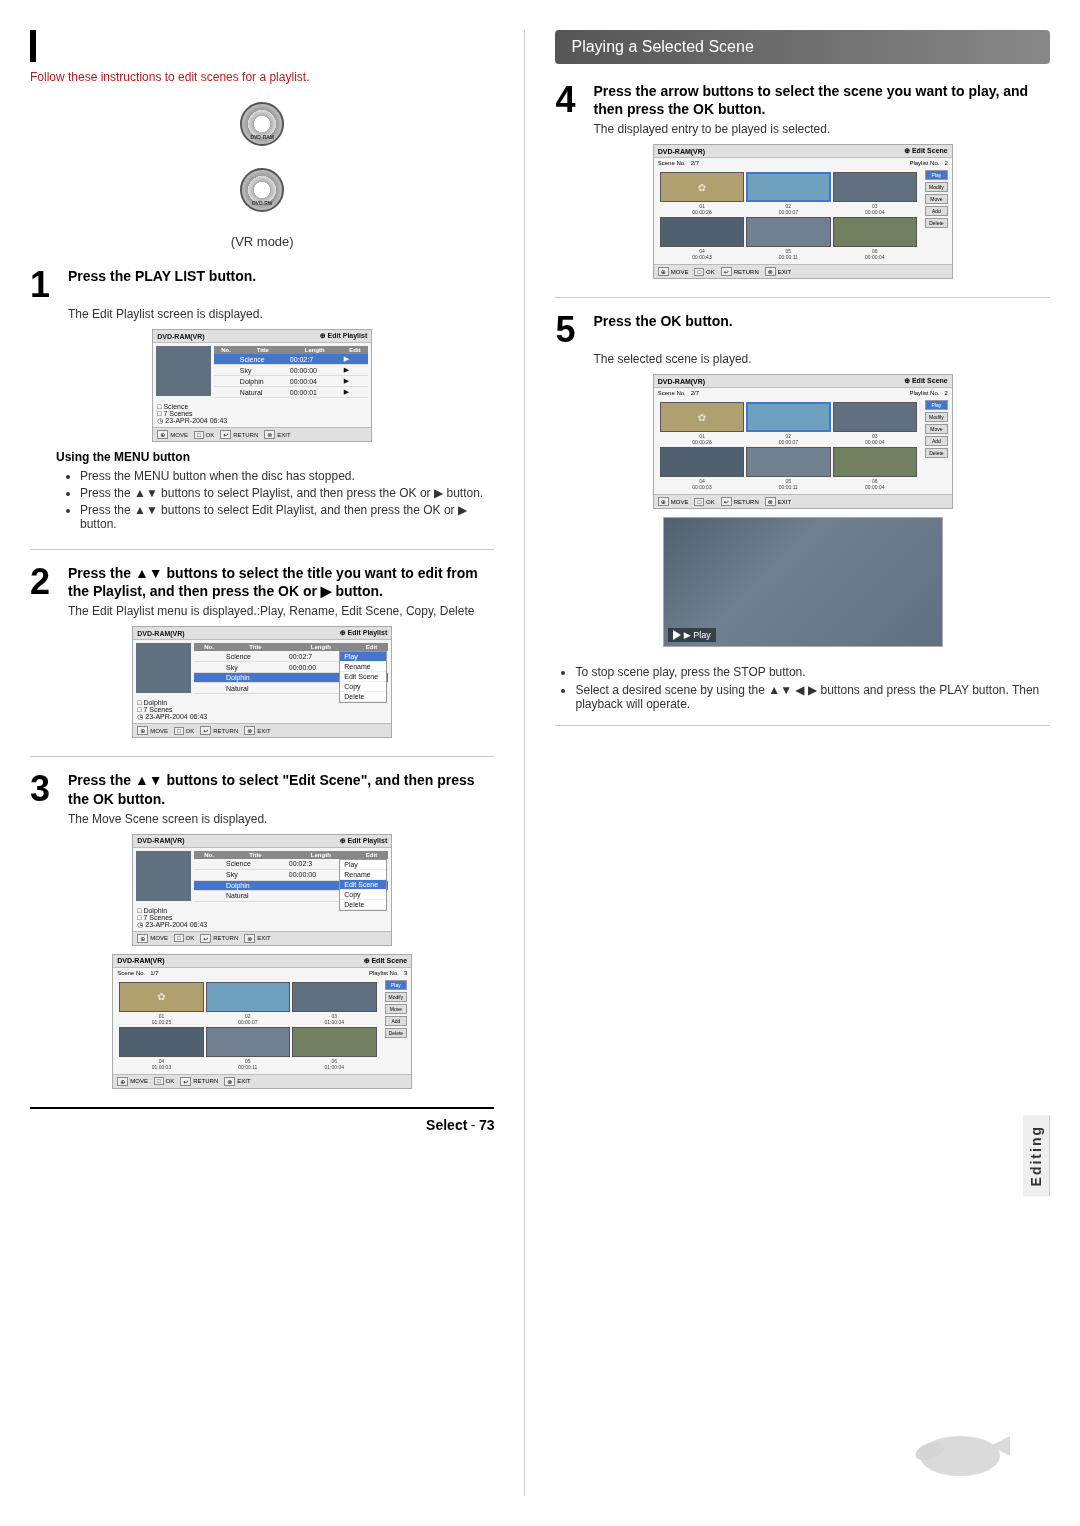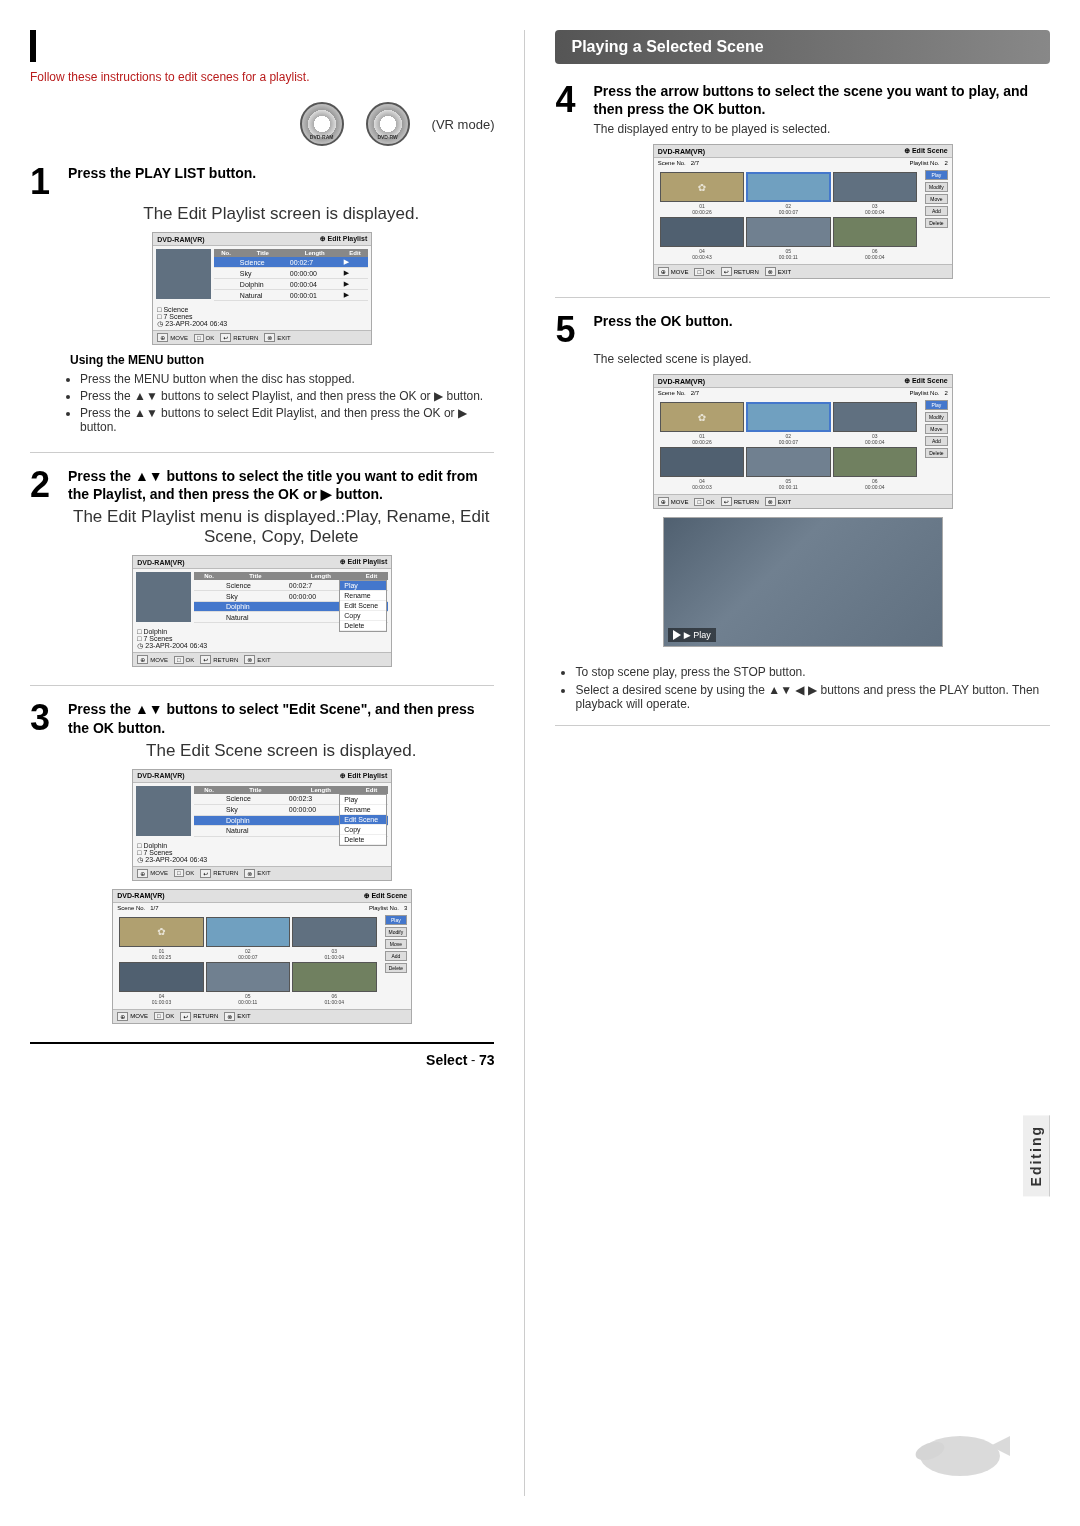--- a/index.html
+++ b/index.html
@@ -55,23 +55,24 @@
     .page-subtitle {
       font-size: 12px;
       margin-bottom: 18px;
       color: #b91c1c;
     }
 
     
     .vr-mode-row {
       display: flex;
       align-items: center;
-      justify-content: flex-end;
+      justify-content: space-between;
       gap: 22px;
       margin-bottom: 18px;
+      flex-direction: column;
     }
     .disc-icon {
       width: 44px;
       height: 44px;
       border-radius: 50%;
       border: 2px solid #555;
       background: radial-gradient(circle at 50% 50%, #fff 8px, #aaa 8px, #ddd 14px, #999 14px, #ccc 22px);
       display: flex;
       align-items: center;
       justify-content: center;
@@ -107,33 +108,32 @@
       font-weight: bold;
       line-height: 1;
       min-width: 28px;
     }
     .step-title {
       font-size: 14px;
       font-weight: bold;
       line-height: 1.3;
     }
     .step-desc {
-      font-size: 17px;
+      font-size: 12px;
       color: #333;
       margin-bottom: 8px;
       margin-left: 38px;
-      text-align: center;
     }
 
     
     .subsection-title {
       font-size: 12px;
       font-weight: bold;
       margin-bottom: 5px;
-      margin-left: 40px;
+      margin-left: 26px;
     }
     .bullet-list {
       margin-left: 50px;
       margin-bottom: 8px;
     }
     .bullet-list li {
       font-size: 12px;
       color: #333;
       margin-bottom: 3px;
       list-style: disc;
@@ -221,21 +221,21 @@
       border: none;
       border-top: 1px solid #ccc;
       margin: 14px 0;
     }
 
     
     .section-header-banner {
       background: linear-gradient(to right, #555, #888);
       color: #fff;
       font-size: 16px;
-      font-weight: bold;
+      font-weight: normal;
       padding: 8px 16px;
       border-radius: 4px;
       margin-bottom: 18px;
     }
 
     
     .right-step {
       margin-bottom: 18px;
     }
     .right-step-header {
@@ -638,21 +638,21 @@
       </div>
     </div>
 
     <hr class="divider">
 
     <div class="step">
       <div class="step-header">
         <span class="step-number">3</span>
         <span class="step-title">Press the ▲▼ buttons to select "Edit Scene", and then press the OK button.</span>
       </div>
-      <div class="step-desc">The Edit Scene screen is displayed.</div>
+      <div class="step-desc">The Move Scene screen is displayed.</div>
 
       <div class="dvd-screen-medium">
         <div class="screen-mockup" style="position:relative;">
           <div class="screen-header">
             <span>DVD-RAM(VR)</span>
             <span>⊕ Edit Playlist</span>
           </div>
           <div class="screen-left-area">
             <div class="screen-main-thumb dolphin"></div>
             <div class="screen-right-content">

